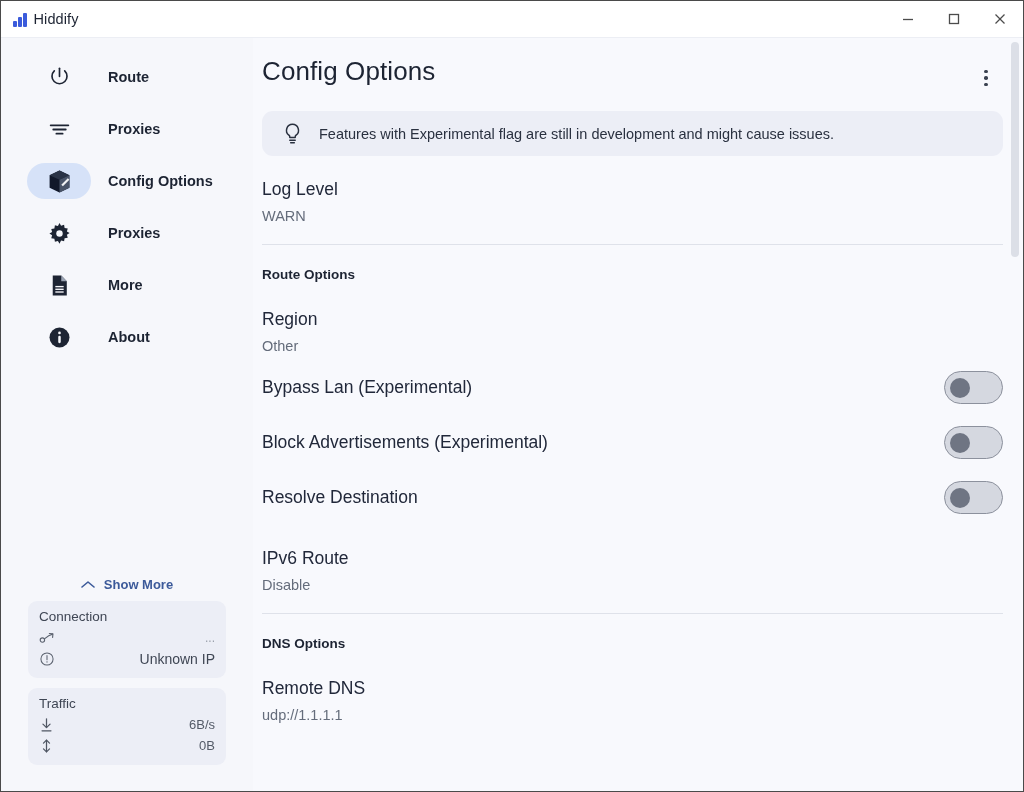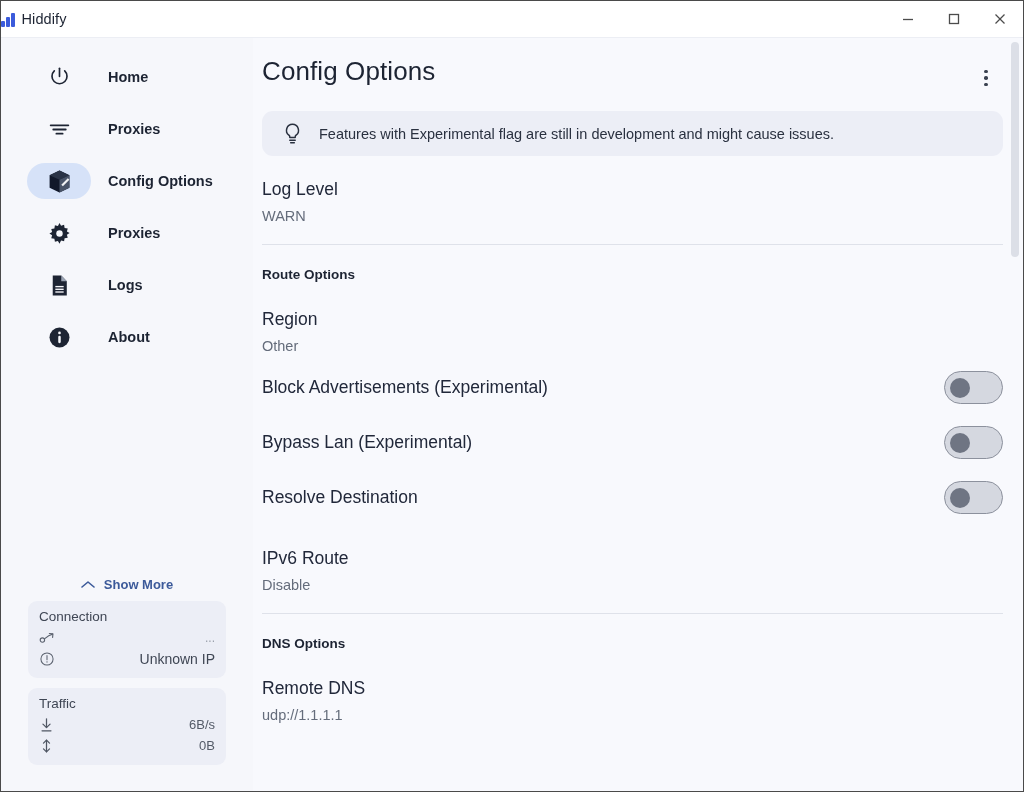--- a/index.html
+++ b/index.html
@@ -24,21 +24,21 @@
   }
 
   
   .titlebar {
     height: 37px;
     min-height: 37px;
     background: #ffffff;
     display: flex;
     align-items: center;
     justify-content: space-between;
-    padding-left: 0;
+    padding-left: 12px;
     border-bottom: 1px solid #eceef4;
   }
   .title-left {
     display: flex;
     align-items: center;
     gap: 7px;
   }
   .brand-logo {
     display: flex;
     align-items: flex-end;
@@ -328,21 +328,21 @@
     <div class="sidebar">
       <div class="nav">
 
         <div class="nav-item">
           <span class="nav-icon-wrap">
             <svg width="25" height="25" viewBox="0 0 24 24" fill="none" stroke="#1d2433" stroke-width="1.6" stroke-linecap="round">
               <path d="M12 3.2 V 11"></path>
               <path d="M7 5.6 A 7.2 7.2 0 1 0 17 5.6"></path>
             </svg>
           </span>
-          <span class="nav-label">Home</span>
+          <span class="nav-label">Route</span>
         </div>
 
         <div class="nav-item">
           <span class="nav-icon-wrap">
             <svg width="25" height="25" viewBox="0 0 24 24" stroke="#1d2433" stroke-width="1.7" stroke-linecap="round">
               <line x1="3.5" y1="8" x2="20.5" y2="8"></line>
               <line x1="6" y1="12" x2="18" y2="12"></line>
               <line x1="9" y1="16" x2="15" y2="16"></line>
             </svg>
           </span>
@@ -376,21 +376,21 @@
             <svg width="25" height="25" viewBox="0 0 24 24" fill="#1d2433">
               <path d="M5.5 2.5h8.2L19 7.8v13.7H5.5z"></path>
               <path d="M13.7 2.5 19 7.8h-5.3z" fill="#9aa3b2"></path>
               <g fill="#f6f7fb">
                 <rect x="8" y="12.4" width="8" height="1.3"></rect>
                 <rect x="8" y="15" width="8" height="1.3"></rect>
                 <rect x="8" y="17.6" width="8" height="1.3"></rect>
               </g>
             </svg>
           </span>
-          <span class="nav-label">Logs</span>
+          <span class="nav-label">More</span>
         </div>
 
         <div class="nav-item">
           <span class="nav-icon-wrap">
             <svg width="25" height="25" viewBox="0 0 24 24">
               <circle cx="12" cy="12" r="9.6" fill="#1d2433"></circle>
               <circle cx="12" cy="7.6" r="1.3" fill="#f6f7fb"></circle>
               <rect x="10.8" y="10.4" width="2.4" height="7" rx="1.1" fill="#f6f7fb"></rect>
             </svg>
           </span>
@@ -494,28 +494,28 @@
         <div class="section-label">Route Options</div>
 
         <div class="opt">
           <div class="opt-head">
             <span class="opt-title">Region</span>
           </div>
           <div class="opt-value">Other</div>
         </div>
 
         <div class="row-toggle">
-          <span class="opt-title">Block Advertisements (Experimental)</span>
+          <span class="opt-title">Bypass Lan (Experimental)</span>
           <span class="toggle">
             <span class="thumb"></span>
           </span>
         </div>
 
         <div class="row-toggle">
-          <span class="opt-title">Bypass Lan (Experimental)</span>
+          <span class="opt-title">Block Advertisements (Experimental)</span>
           <span class="toggle">
             <span class="thumb"></span>
           </span>
         </div>
 
         <div class="row-toggle">
           <span class="opt-title">Resolve Destination</span>
           <span class="toggle">
             <span class="thumb"></span>
           </span>

